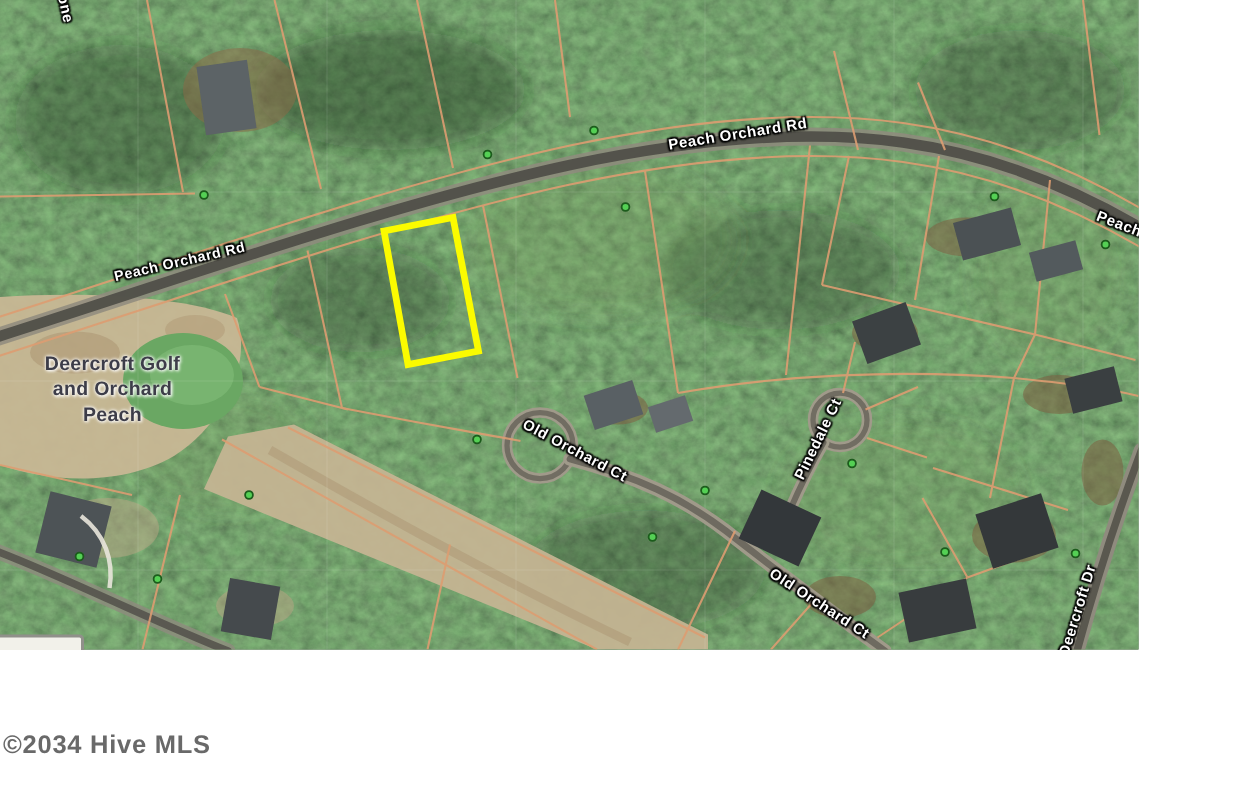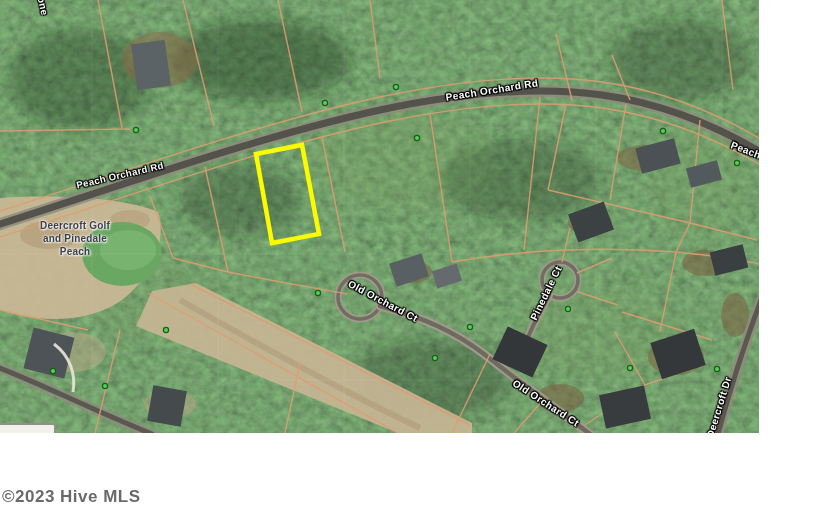--- a/index.html
+++ b/index.html
@@ -5,22 +5,22 @@
   html,body{margin:0;padding:0;background:#fff;}
   .stage{position:relative;width:840px;height:525px;background:#ffffff;overflow:hidden;
          font-family:"Liberation Sans",sans-serif;}
   .map{position:absolute;left:0;top:0;width:759px;height:433px;overflow:hidden;background:#33502e;}
   .map svg{position:absolute;left:0;top:0;display:block;}
   .map-label{position:absolute;color:#ffffff;font-weight:bold;font-size:10px;letter-spacing:.4px;
          white-space:nowrap;z-index:5;
          transform:translate(-50%,-50%) rotate(var(--r,0deg));
          text-shadow:0 0 2px #000,0 0 2px #000,1px 1px 1px #000,-1px -1px 1px #000,1px -1px 1px #000,-1px 1px 1px #000;}
   .map-label.small{font-size:9.5px;}
-  .golf-label{position:absolute;left:75px;top:238px;transform:translate(-50%,-50%);text-align:center;
-         color:#3d3d49;font-weight:bold;font-size:10px;line-height:1.3;letter-spacing:.2px;white-space:nowrap;z-index:5;
+  .golf-label{position:absolute;left:75px;top:260px;transform:translate(-50%,-50%);text-align:center;
+         color:#3d3d49;font-weight:bold;font-size:13px;line-height:1.3;letter-spacing:.2px;white-space:nowrap;z-index:5;
          text-shadow:0 0 2px rgba(255,255,255,.95),0 0 3px rgba(255,255,255,.85),1px 1px 2px rgba(255,255,255,.8);}
   .scalebar{position:absolute;left:-6px;top:423px;width:58px;height:10px;background:#f2f1ea;
          border:2px solid #90908a;border-radius:3px;z-index:6;}
   .watermark{position:absolute;left:2px;top:487px;font-size:17px;font-weight:bold;color:#4f4f4f;
          letter-spacing:.5px;opacity:.85;}
 </style>
 </head>
 <body>
 
 <div class="stage">
@@ -187,21 +187,21 @@
     <div class="map-label small" style="left:120px;top:175px;--r:-13deg">Peach Orchard Rd</div>
     <div class="map-label" style="left:492px;top:90px;--r:-9deg">Peach Orchard Rd</div>
     <div class="map-label" style="left:746px;top:150px;--r:21deg">Peach</div>
     <div class="map-label" style="left:383px;top:301px;--r:28deg">Old Orchard Ct</div>
     <div class="map-label" style="left:546px;top:403px;--r:33deg">Old Orchard Ct</div>
     <div class="map-label" style="left:546px;top:293px;--r:-64deg">Pinedale Ct</div>
     <div class="map-label" style="left:719px;top:407px;--r:-73deg">Deercroft Dr</div>
 
     <div class="golf-label">
       <div>Deercroft Golf</div>
-      <div>and Pinedale</div>
+      <div>and Orchard</div>
       <div>Peach</div>
     </div>
 
     <div class="scalebar"></div>
   </div>
 
-  <div class="watermark">©2023 Hive MLS</div>
+  <div class="watermark">©2034 Hive MLS</div>
 </div>
 
 </body></html>

